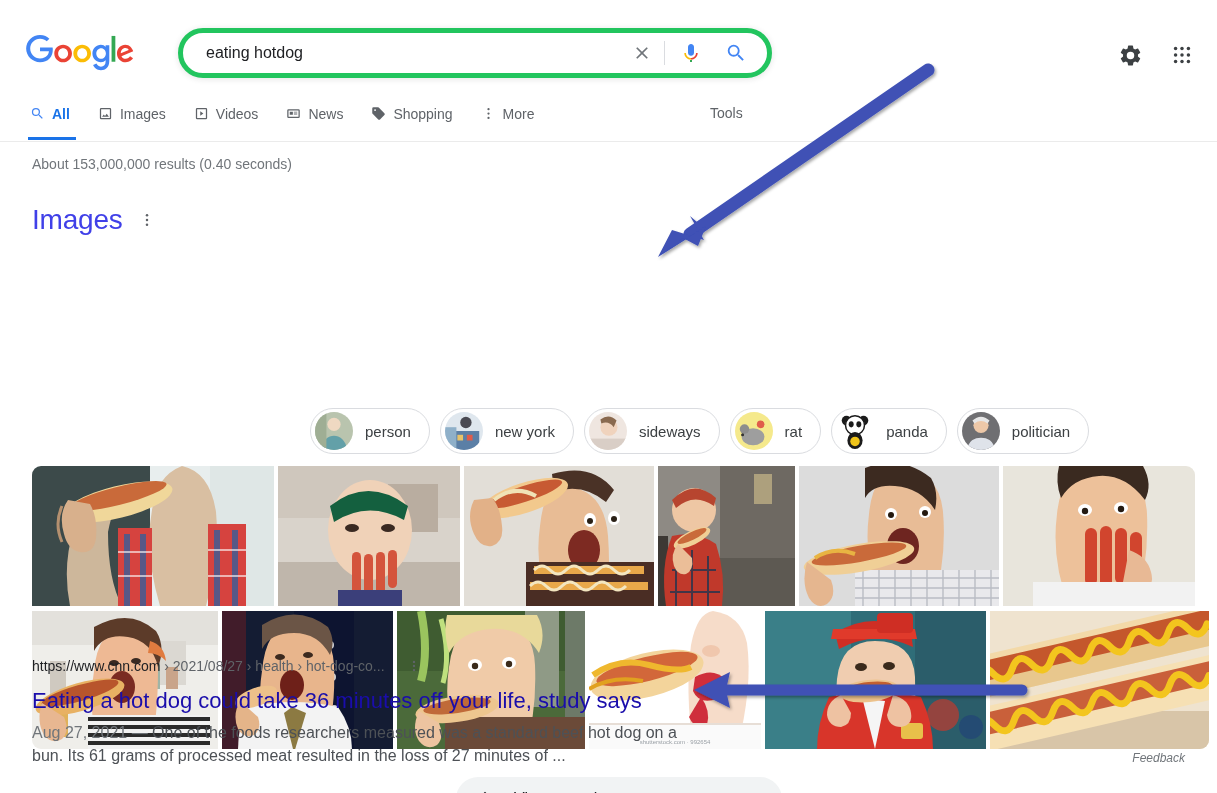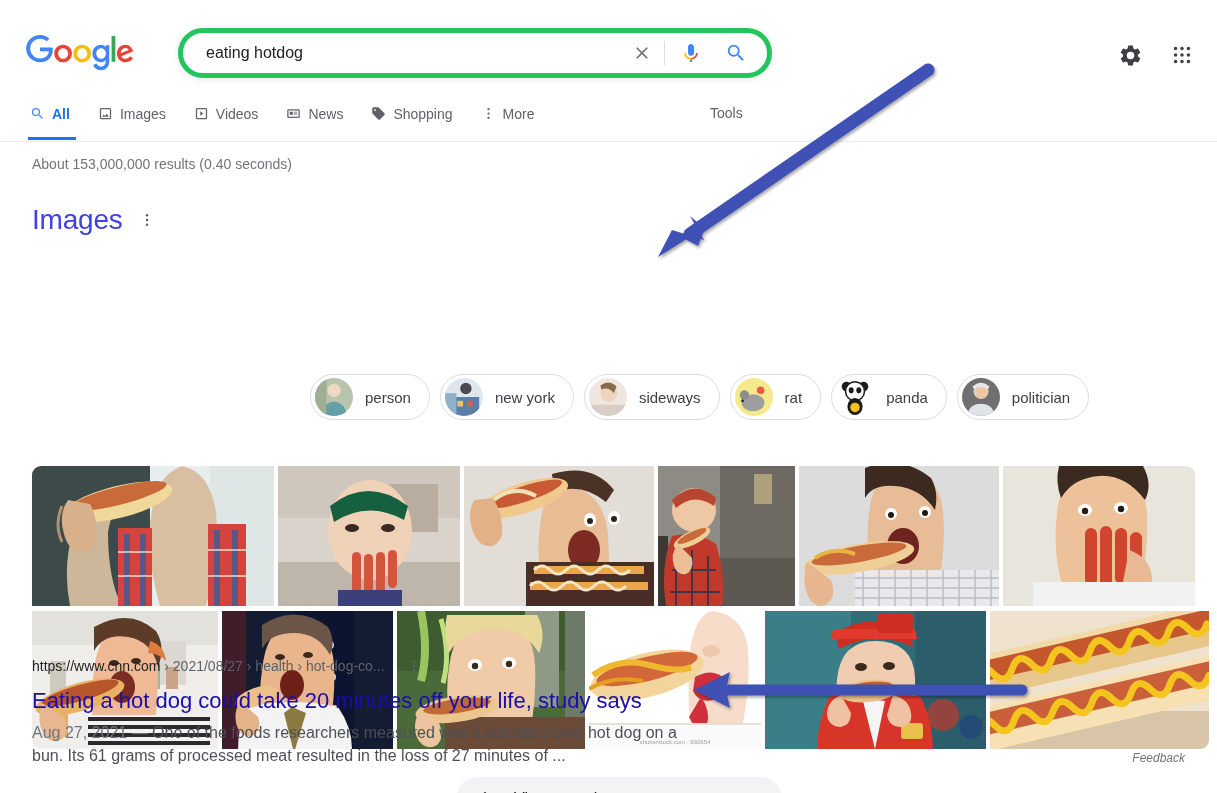--- a/index.html
+++ b/index.html
@@ -51,21 +51,21 @@
   .tabbar-rule { position:absolute; left:0; right:0; bottom:0; height:1px; background:#ebebeb; }
 
   .result-stats { padding:14px 0 0 32px; font-size:14px; color:#70757a; }
 
   
   .images-section { position:relative; margin-top:22px; }
   .images-head { position:relative; height:52px; padding-left:32px; display:flex; align-items:center; }
   .images-title { font-size:28px; color:#4040e8; letter-spacing:-.2px; line-height:32px; }
   .images-kebab { margin-left:16px; cursor:pointer; display:flex; align-items:center; }
 
-  .chips { position:absolute; left:310px; top:180px; display:flex; align-items:center; gap:10px; }
+  .chips { position:absolute; left:310px; top:214px; display:flex; align-items:center; gap:10px; }
   .chip {
     display:flex; align-items:center; height:46px; border:1px solid #dadce0; border-radius:23px;
     background:#fff; padding:0 18px 0 4px; cursor:pointer;
   }
   .chip-avatar { width:38px; height:38px; border-radius:50%; overflow:hidden; flex:none; margin-right:12px; position:relative; }
   .chip-label { font-size:15px; color:#3c4043; white-space:nowrap; }
 
   
   .ph { width:100%; height:100%; display:block; }
 
@@ -619,21 +619,21 @@
       <div class="result-kebab">
         <svg width="14" height="16" viewBox="0 0 24 24">
             <g fill="#5f6368">
               <circle cx="12" cy="5" r="2"></circle>
               <circle cx="12" cy="12" r="2"></circle>
               <circle cx="12" cy="19" r="2"></circle>
             </g>
           </svg>
       </div>
     </div>
-    <div class="result-title">Eating a hot dog could take 20 minutes off your life, study says</div>
+    <div class="result-title">Eating a hot dog could take 36 minutes off your life, study says</div>
     <div class="result-snippet">
       <span class="snip-date">Aug 27, 2021 —</span><span> One of the foods researchers measured was a standard beef hot dog on a bun. Its 61 grams of processed meat resulted in the loss of 27 minutes of ...</span>
     </div>
   </div>
 
   <svg class="annots" width="1217" height="793">
     <defs>
       <filter id="shd" x="-20%" y="-20%" width="150%" height="150%">
         <feDropShadow dx="1.5" dy="2" stdDeviation="1.6" flood-color="#000" flood-opacity=".35"></feDropShadow>
       </filter>

